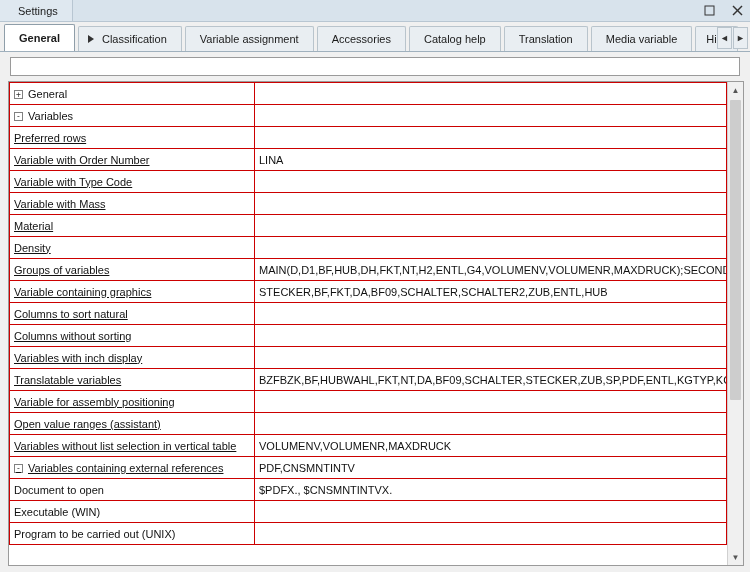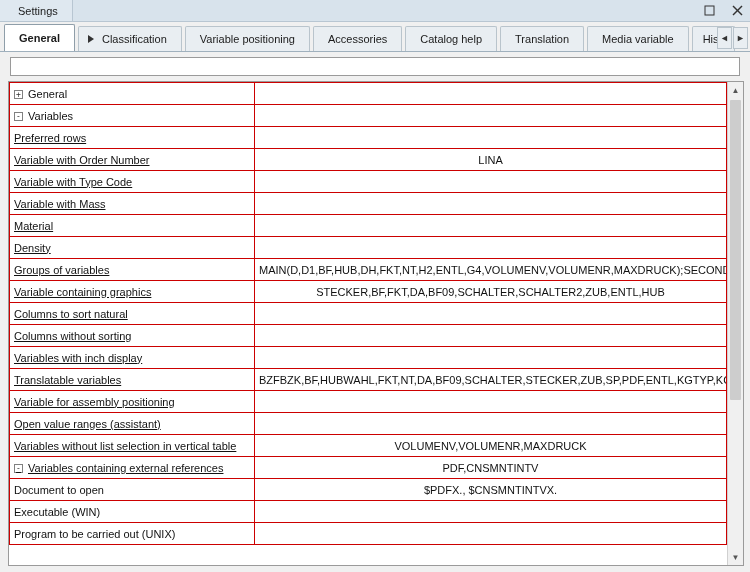--- a/index.html
+++ b/index.html
@@ -150,21 +150,21 @@
     height: 22px;
     border: 1px solid #cc0000;
     font-size: 11px;
     color: #111;
     padding: 0 4px;
     overflow: hidden;
     white-space: nowrap;
     vertical-align: middle;
   }
   td.label { width: 245px; }
-  td.value { width: auto; color: #111; text-align: center; }
+  td.value { width: auto; color: #111; }
   .indent0 { padding-left: 4px; }
   .indent1 { padding-left: 22px; text-decoration: underline; }
   .indent2 { padding-left: 40px; }
   .expander {
     display: inline-flex;
     width: 9px; height: 9px;
     border: 1px solid #808080;
     background: #ffffff;
     align-items: center;
     justify-content: center;
@@ -231,21 +231,21 @@
 
   <div class="tabstrip">
     <div class="tab active">
       <span>General</span>
     </div>
     <div class="tab withicon">
       <span class="play"></span>
       <span>Classification</span>
     </div>
     <div class="tab">
-      <span>Variable positioning</span>
+      <span>Variable assignment</span>
     </div>
     <div class="tab">
       <span>Accessories</span>
     </div>
     <div class="tab">
       <span>Catalog help</span>
     </div>
     <div class="tab">
       <span>Translation</span>
     </div>

